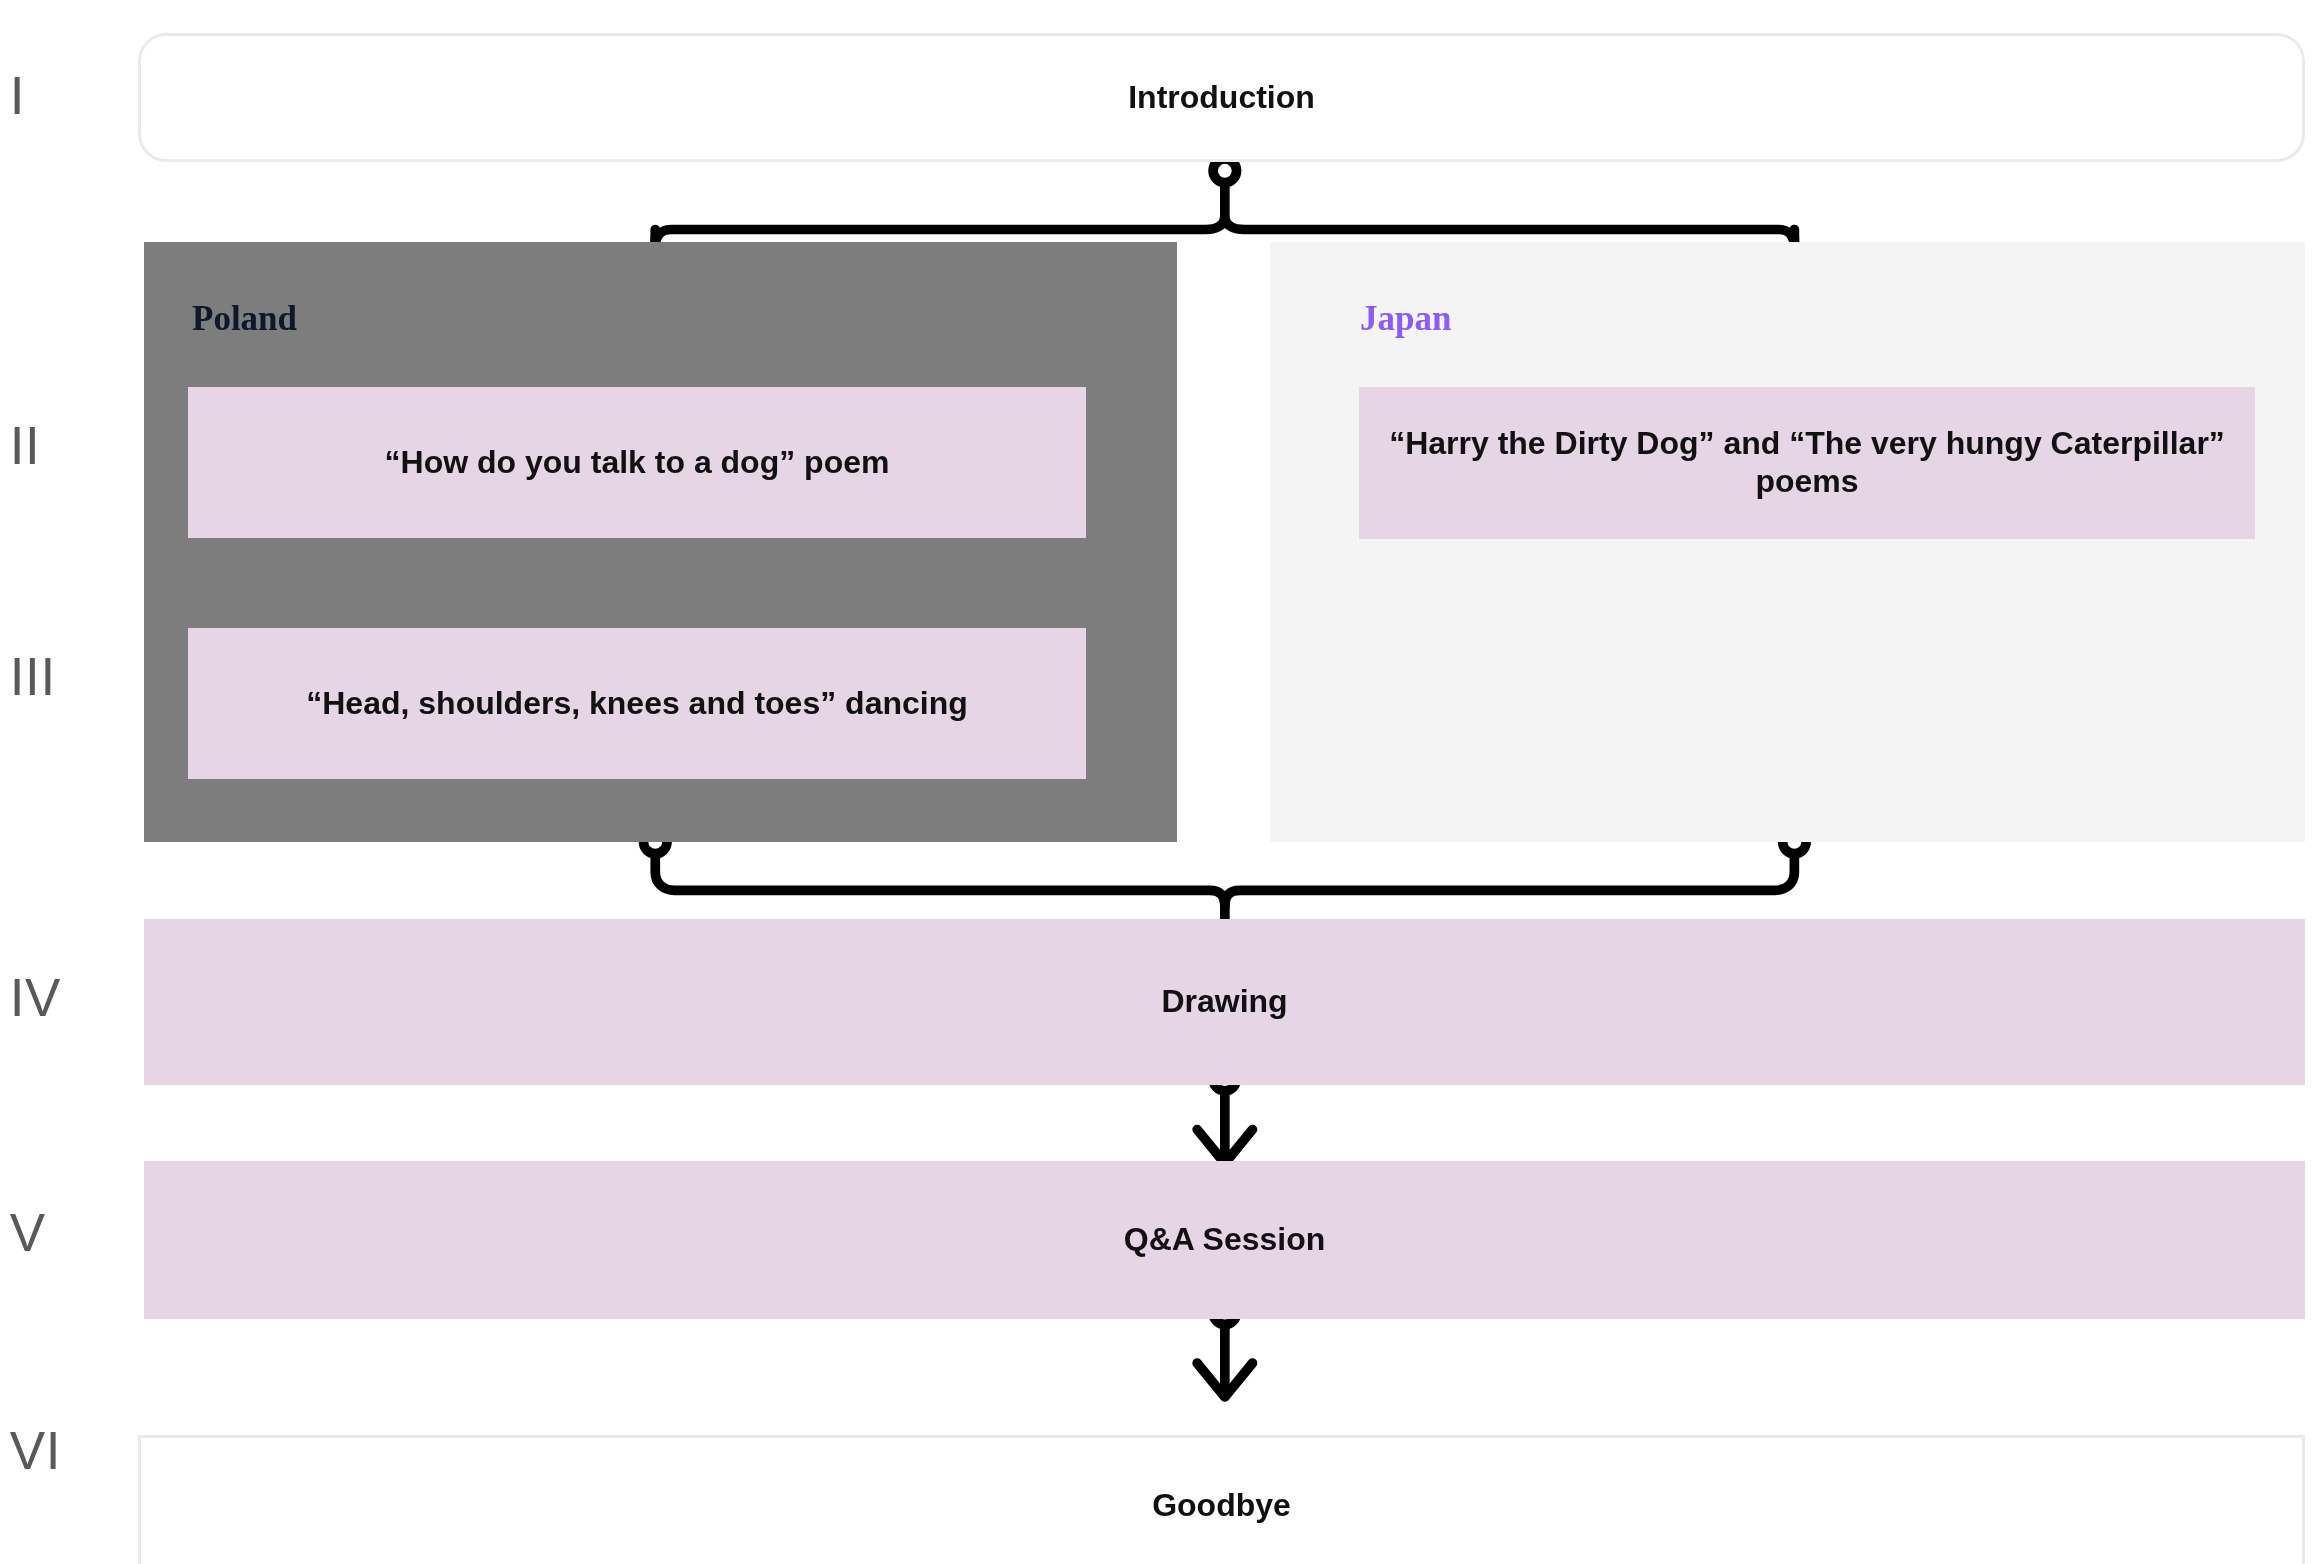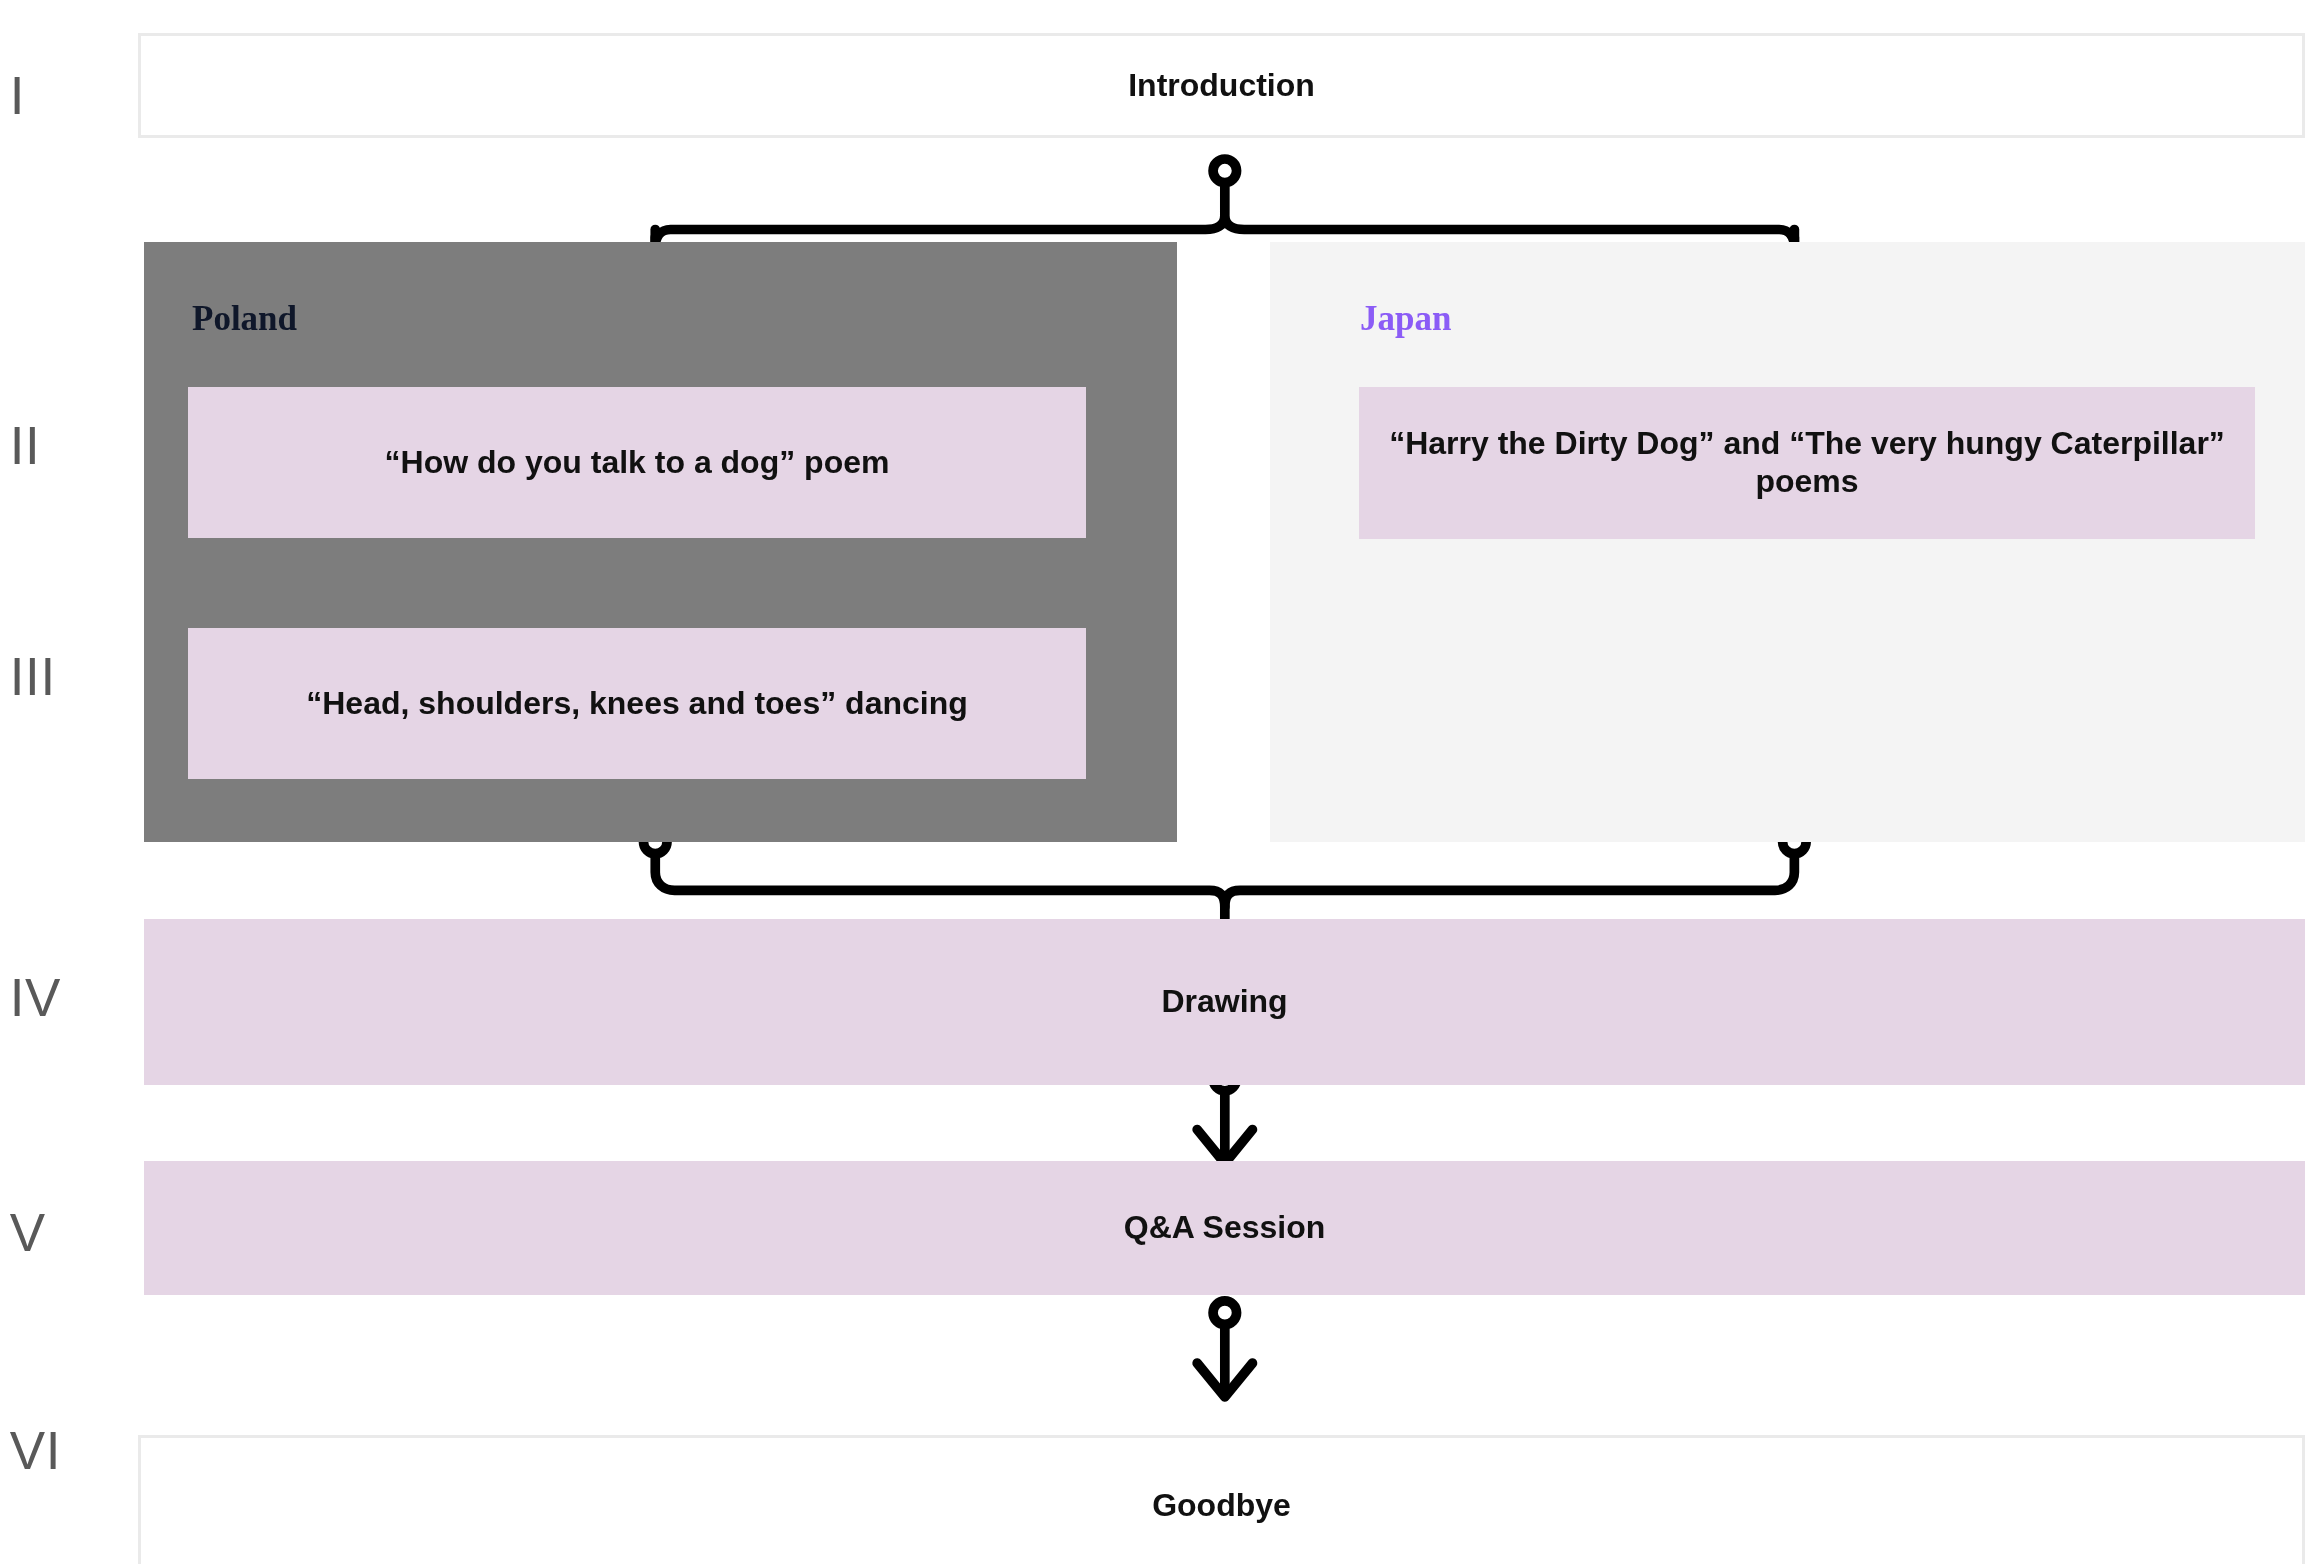--- a/index.html
+++ b/index.html
@@ -145,21 +145,21 @@
     <circle cx="1772" cy="1899" r="17" fill="#ffffff" stroke="#000000" stroke-width="14"></circle>
   </svg>
 
   <div class="numeral" style="top:69px;">I</div>
   <div class="numeral" style="top:419px;">II</div>
   <div class="numeral" style="top:650px;">III</div>
   <div class="numeral" style="top:971px;">IV</div>
   <div class="numeral" style="top:1206px;">V</div>
   <div class="numeral" style="top:1424px;">VI</div>
 
-  <div class="box outline-box" style="left:138px; top:33px; width:2167px; height:105px;">
+  <div class="box outline-box" style="left:138px; top:33px; width:2167px; height:129px;border-radius:28px;">
     <span class="box-label">Introduction</span>
   </div>
 
   <div class="box poland-panel" style="left:144px; top:242px; width:1033px; height:600px; display:block;">
     <span class="panel-title on-dark" style="left:48px; top:59px;">Poland</span>
   </div>
 
   <div class="box lilac-box" style="left:188px; top:387px; width:898px; height:151px;">
     <span class="box-label" style="padding:0 28px;">“How do you talk to a dog” poem</span>
   </div>
@@ -174,21 +174,21 @@
 
   <div class="box lilac-box" style="left:1359px; top:387px; width:896px; height:152px;">
     <span class="box-label" style="padding:0 14px;">“Harry the Dirty Dog” and “The very hungy Caterpillar” poems</span>
   </div>
 
 
   <div class="box lilac-box" style="left:144px; top:919px; width:2161px; height:166px;">
     <span class="box-label">Drawing</span>
   </div>
 
-  <div class="box lilac-box" style="left:144px; top:1161px; width:2161px; height:134px;">
+  <div class="box lilac-box" style="left:144px; top:1161px; width:2161px; height:158px;">
     <span class="box-label">Q&amp;A Session</span>
   </div>
 
   <div class="box outline-box" style="left:138px; top:1395px; width:2167px; height:142px;margin-top:40px;">
     <span class="box-label">Goodbye</span>
   </div>
 
 </div>
 
 

